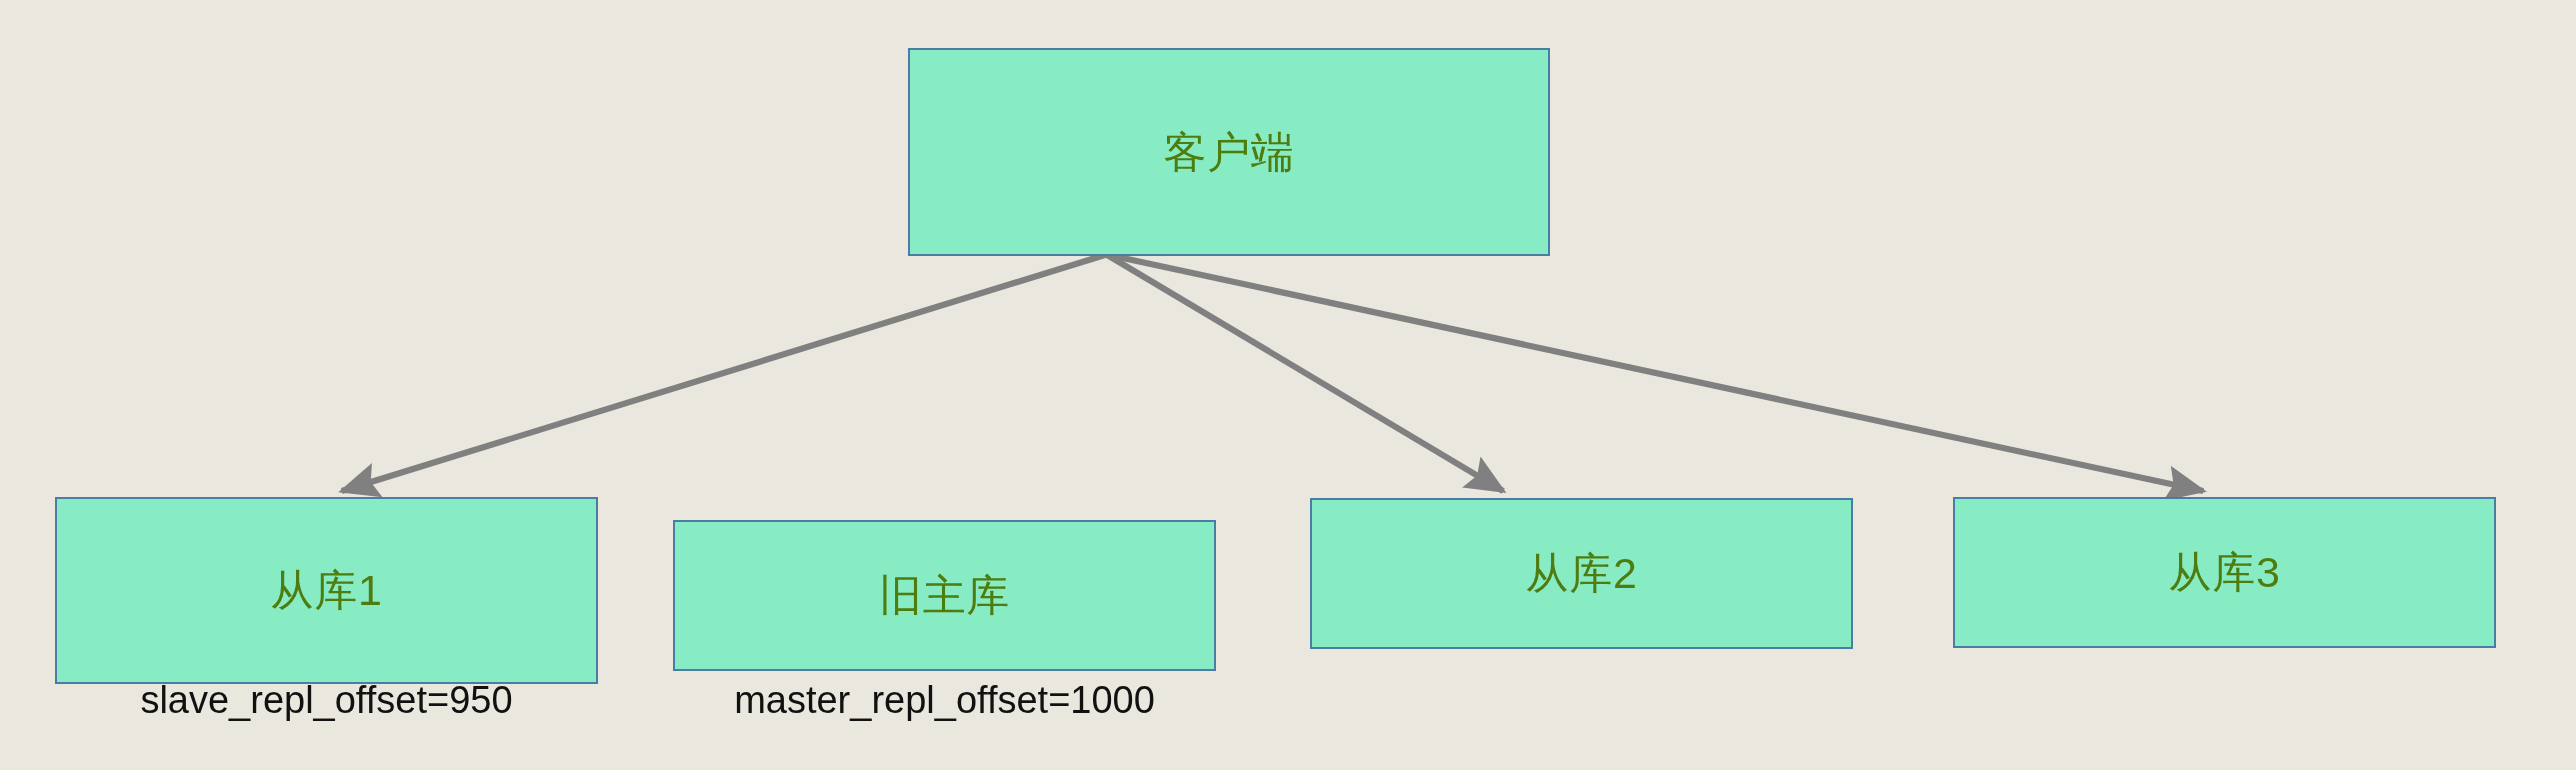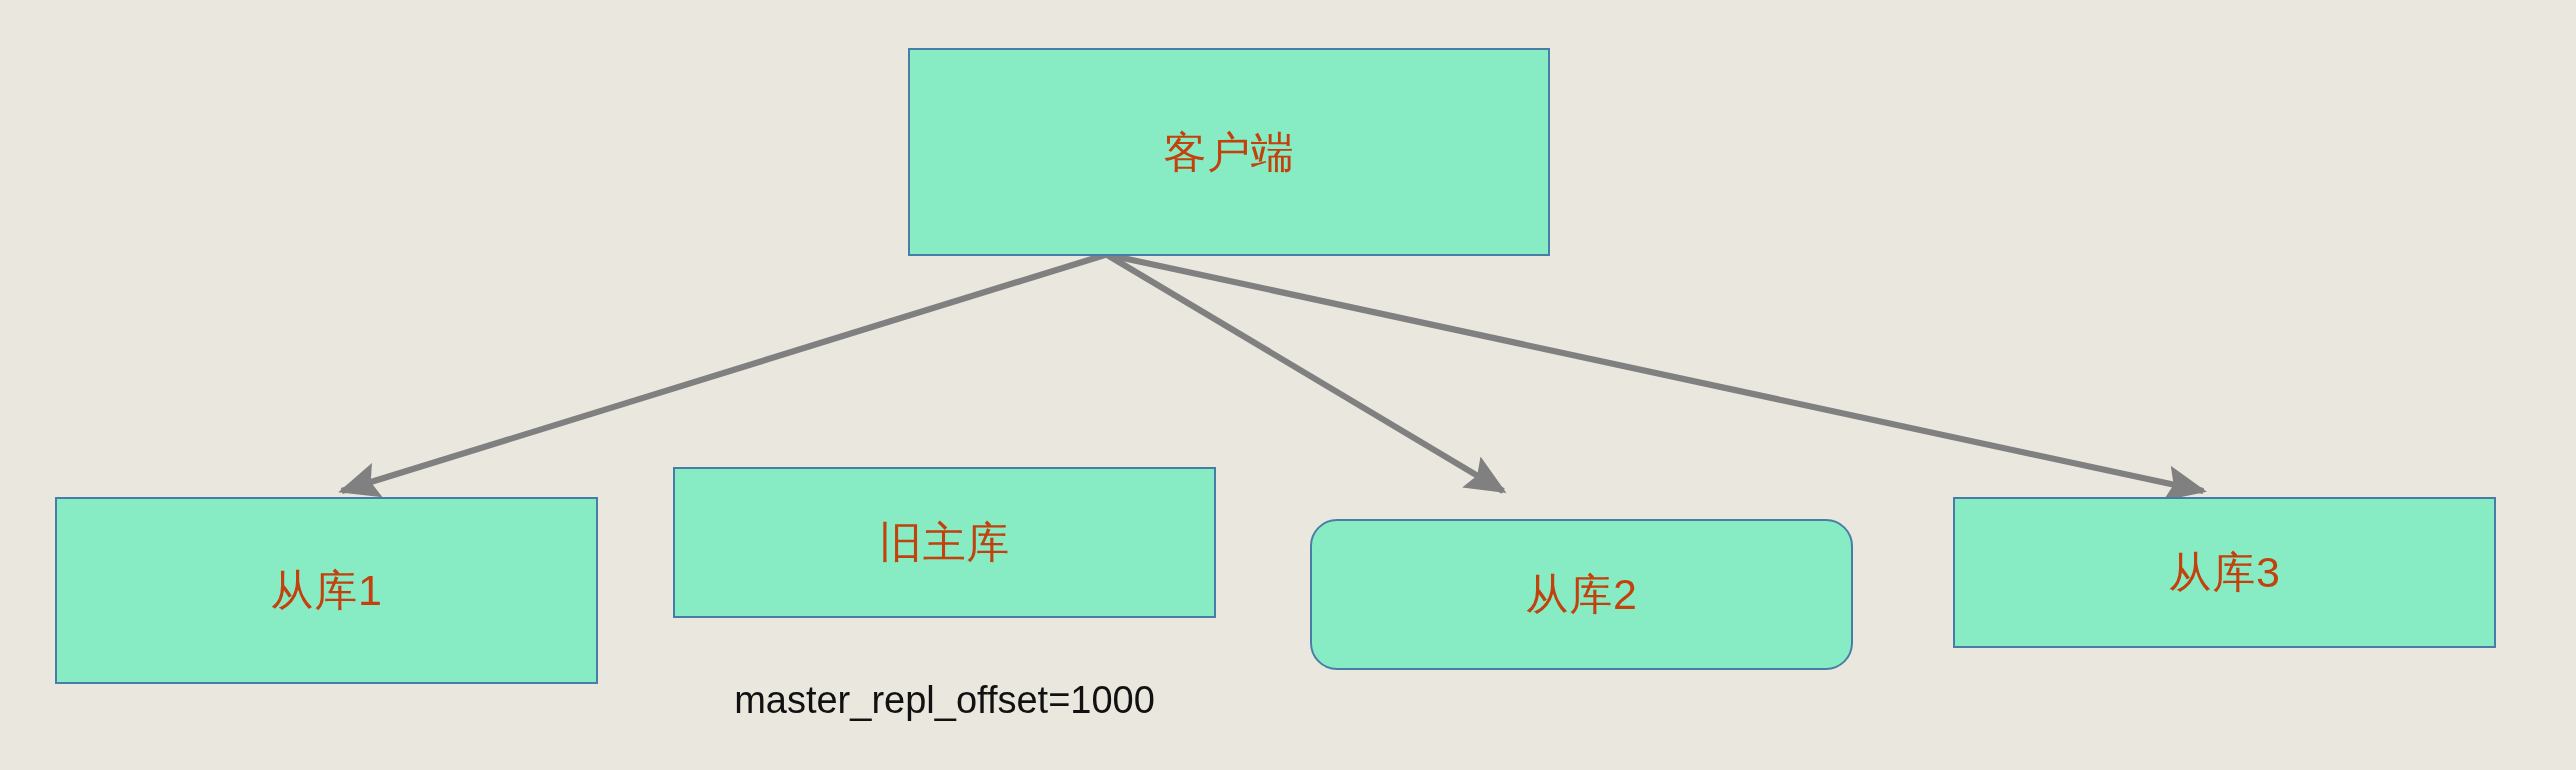--- a/index.html
+++ b/index.html
@@ -31,39 +31,39 @@
     position: absolute;
     box-sizing: border-box;
     background: #87ECC4;
     border: 2.1px solid #4A7DA5;
     display: flex;
     align-items: center;
     justify-content: center;
   }
   .node-label {
     font-size: 43px;
-    color: #c2410c;
+    color: #4d7c0f;
     line-height: 1;
     letter-spacing: 0.7px;
     white-space: nowrap;
   }
   .caption {
     position: absolute;
     font-size: 38px;
     color: #111111;
     line-height: 1;
     white-space: nowrap;
     text-align: center;
   }
 
   
   #node-client   { left: 908px; top: 48px;  width: 642px; height: 208px; }
   #node-slave1   { left: 55px;   top: 497px; width: 543px; height: 187px; }
-  #node-oldmaster{ left: 673px;  top: 467px; width: 543px; height: 151px; }
-  #node-slave2   { left: 1310px; top: 519px; width: 543px; height: 151px; border-radius: 27px; }
+  #node-oldmaster{ left: 673px;  top: 520px; width: 543px; height: 151px; }
+  #node-slave2   { left: 1310px; top: 498px; width: 543px; height: 151px; }
   #node-slave3   { left: 1953px; top: 497px; width: 543px; height: 151px; }
 
   
   #caption-slave1    { left: 55px;   top: 681px; width: 543px; }
   #caption-oldmaster { left: 673px;  top: 681px; width: 543px; }
   #caption-slave2    { left: 1310px; top: 681px; width: 543px; }
   #caption-slave3    { left: 1953px; top: 681px; width: 543px; }
 </style>
 </head>
 <body>
@@ -94,16 +94,17 @@
   </div>
 
   <div class="node" id="node-slave2">
     <span class="node-label">从库2</span>
   </div>
 
   <div class="node" id="node-slave3">
     <span class="node-label">从库3</span>
   </div>
 
+  <div class="caption" id="caption-slave1">slave_repl_offset=950</div>
   <div class="caption" id="caption-oldmaster">master_repl_offset=1000</div>
 
 </div>
 
 
 </body></html>

